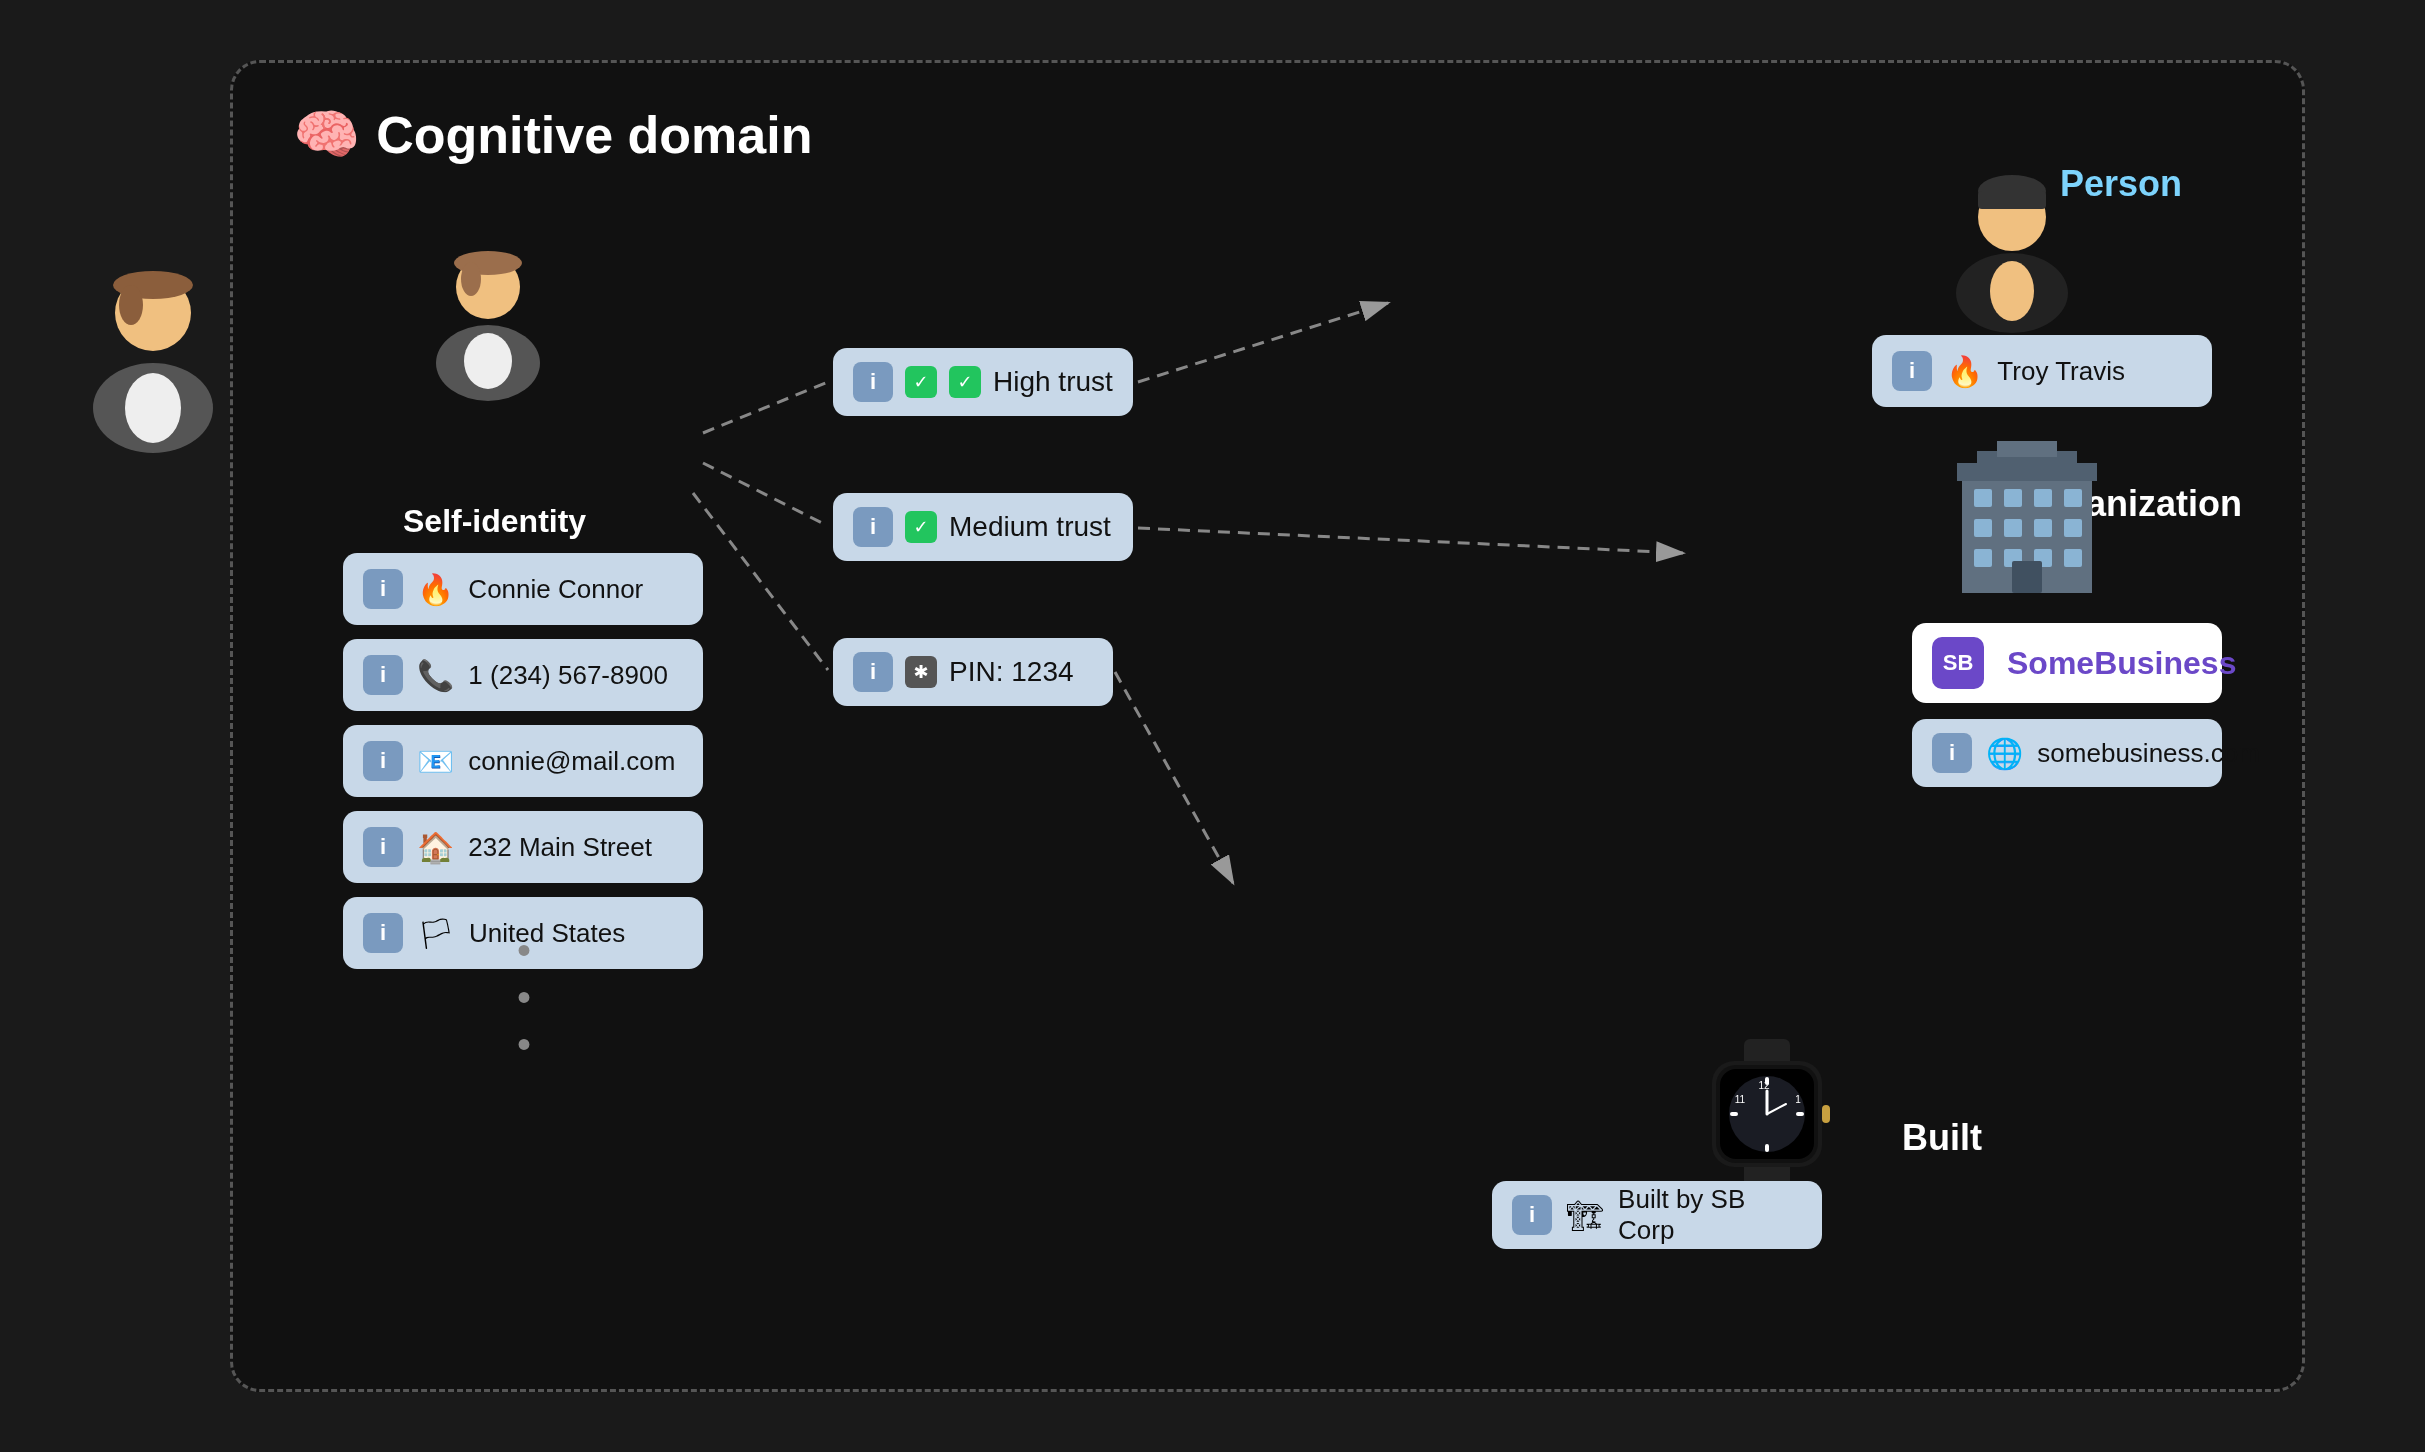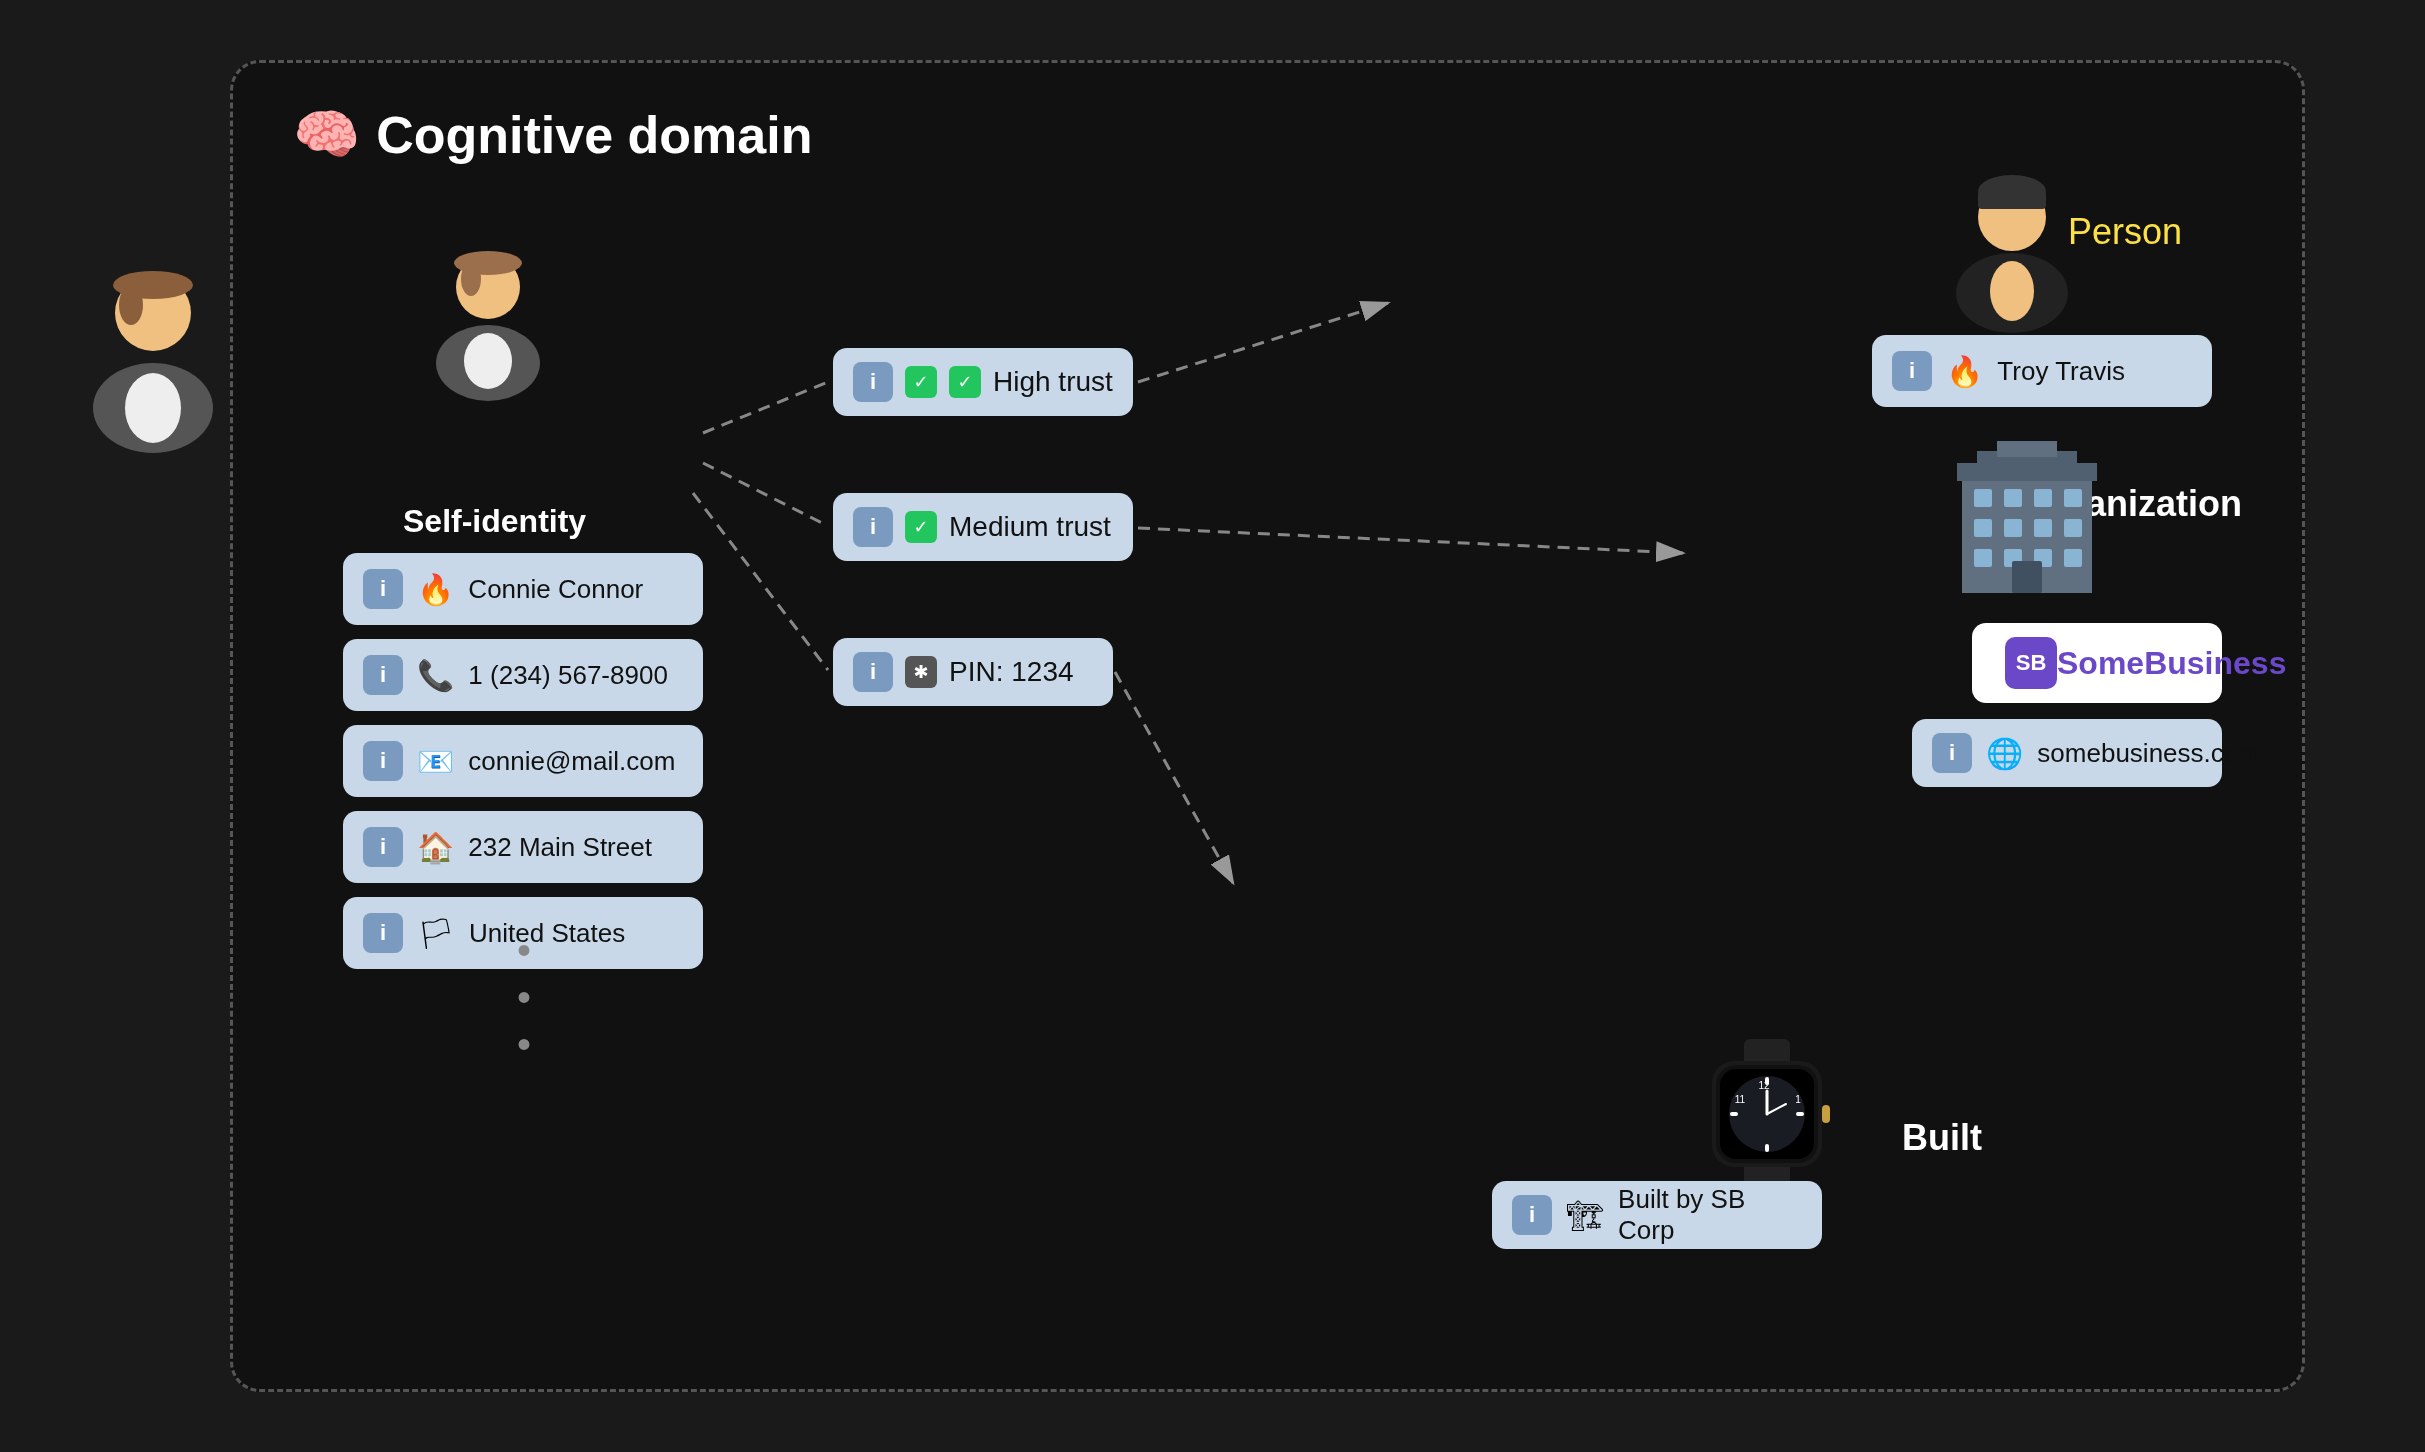--- a/index.html
+++ b/index.html
@@ -37,24 +37,23 @@
 
     .brain-emoji {
       font-size: 54px;
     }
 
     
     .person-label {
       position: absolute;
       top: 100px;
       right: 120px;
-      color: #fde047;
+      color: #7dd3fc;
       font-size: 36px;
-      font-weight: 400;
-      margin-top: 48px;
+      font-weight: 700;
     }
 
     .person-avatar {
       position: absolute;
       top: 110px;
       right: 220px;
       width: 140px;
       height: 160px;
     }
 
@@ -256,25 +255,25 @@
       height: 72px;
     }
 
     
     .some-business-logo {
       position: absolute;
       top: 560px;
       right: 80px;
       background: white;
       border-radius: 14px;
-      padding: 14px 33px;
-      display: flex;
-      align-items: center;
-      gap: 0;
-      width: 250px;
+      padding: 14px 20px;
+      display: flex;
+      align-items: center;
+      gap: 23px;
+      width: 310px;
       height: 80px;
     }
 
     .sb-badge {
       background: #6b48c8;
       border-radius: 10px;
       width: 52px;
       height: 52px;
       display: flex;
       align-items: center;

